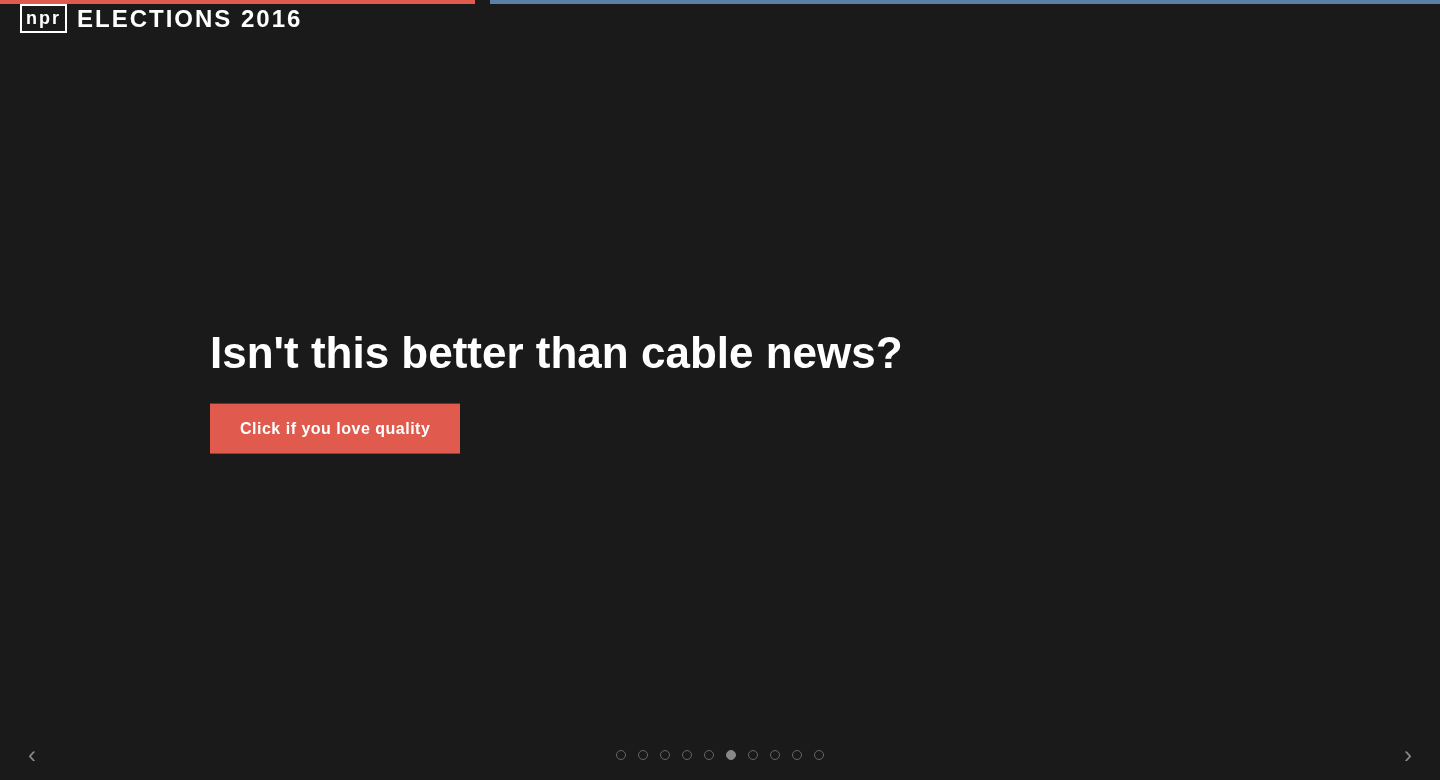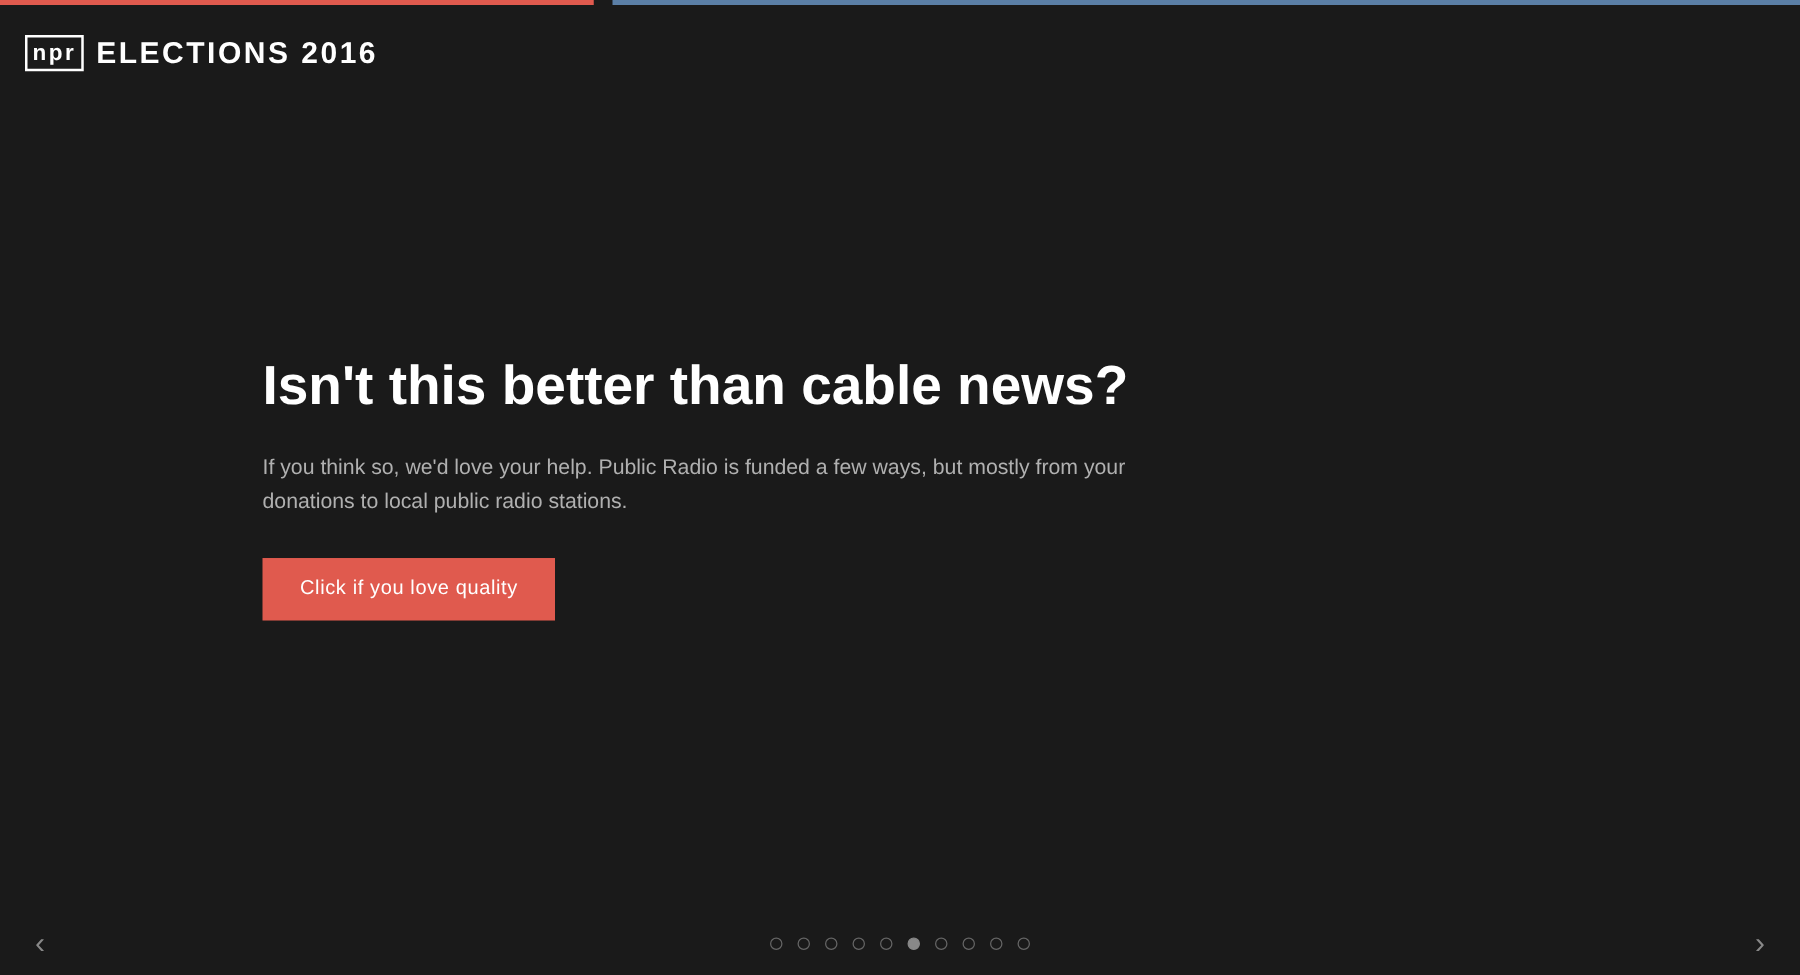--- a/index.html
+++ b/index.html
@@ -41,21 +41,21 @@
 
     .top-bar-blue {
       width: 66%;
       height: 4px;
       background-color: #5b7fa6;
     }
 
     
     .header {
       position: absolute;
-      top: 28px;
+      top: 4px;
       left: 20px;
       display: flex;
       align-items: center;
       gap: 10px;
     }
 
     .npr-logo {
       display: flex;
       align-items: center;
       border: 2px solid #ffffff;
@@ -103,21 +103,21 @@
       margin-bottom: 32px;
       max-width: 760px;
     }
 
     .cta-button {
       background-color: #e05a4e;
       color: #ffffff;
       border: none;
       padding: 16px 30px;
       font-size: 16px;
-      font-weight: normal;
+      font-weight: bold;
       cursor: pointer;
       letter-spacing: 0.5px;
       text-transform: none;
     }
 
     
     .bottom-nav {
       position: absolute;
       bottom: 20px;
       left: 0;
@@ -177,21 +177,20 @@
 
 <div class="header">
   <div class="npr-logo">
     <span class="npr-logo-text">npr</span>
   </div>
   <span class="header-title">ELECTIONS 2016</span>
 </div>
 
 <div class="main-content">
   <h1 class="main-heading">Isn't this better than cable news?</h1>
-  <p class="main-description">If you think so, we'd love your help. Public Radio is funded a few ways, but mostly from your donations to local public radio stations.</p>
   <button class="cta-button">Click if you love quality</button>
 </div>
 
 <div class="bottom-nav">
   <button class="nav-arrow nav-arrow-left">‹</button>
 
   <div class="dot-indicators">
     <div class="dot"></div>
     <div class="dot"></div>
     <div class="dot"></div>

